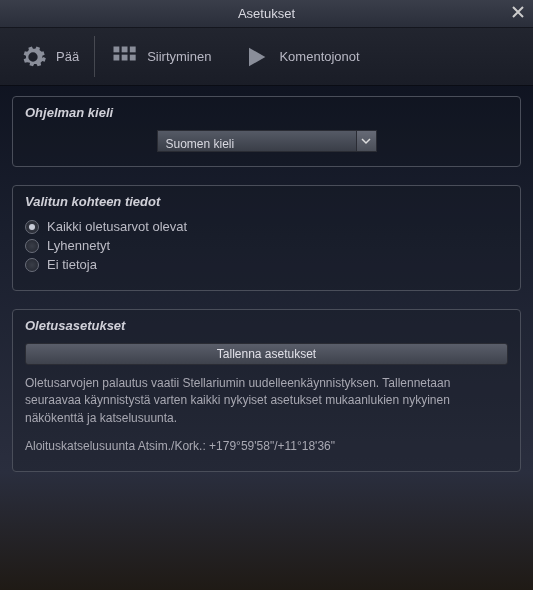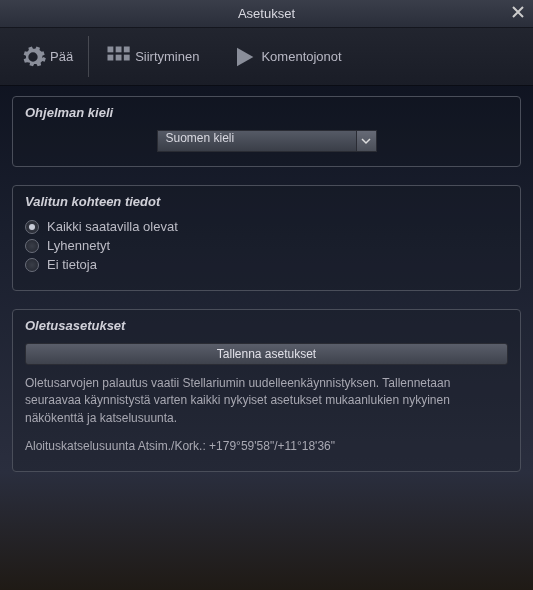--- a/index.html
+++ b/index.html
@@ -35,21 +35,21 @@
   .close-btn svg { width: 12px; height: 12px; }
   .tabs {
     height: 58px;
     background: linear-gradient(180deg, #22252f 0%, #1a1d27 100%);
     border-bottom: 1px solid #0a0c14;
     display: flex; align-items: center;
     padding: 0 12px;
     gap: 18px;
   }
   .tab {
-    display: flex; align-items: center; gap: 2px;
+    display: flex; align-items: center; gap: 8px;
     height: 100%;
     padding: 0 6px;
     cursor: pointer;
     color: #b8b8c4;
   }
   .tab.active { position: relative; }
   .tab.active::after {
     content: "";
     position: absolute; right: -10px; top: 8px; bottom: 8px;
     width: 1px; background: rgba(255,255,255,0.18);
@@ -74,21 +74,21 @@
     font-weight: bold;
     font-size: 13px;
     margin-bottom: 10px;
     font-style: italic;
   }
   .select-row { display:flex; justify-content:center; }
   .select {
     width: 220px; height: 22px;
     background: linear-gradient(180deg,#555a66,#3a3e48);
     border: 1px solid #2a2c34;
-    display:flex; align-items:flex-start;
+    display:flex; align-items:flex-end;
     color:#d8d8e0;
     font-size:12px;
     position: relative;
     gap: 28px;
   }
   .select-text { padding: 0 8px; flex:1; }
   .select-arrow {
     width: 20px; height: 100%;
     background: linear-gradient(180deg,#666a76,#4a4e58);
     border-left:1px solid #2a2c34;
@@ -188,21 +188,21 @@
               </svg>
           </span>
         </div>
       </div>
     </div>
 
     <div class="group">
       <div class="group-title">Valitun kohteen tiedot</div>
       <div class="radio-row">
         <span class="radio checked"></span>
-        <span>Kaikki saatavilla olevat</span>
+        <span>Kaikki oletusarvot olevat</span>
       </div>
       <div class="radio-row">
         <span class="radio"></span>
         <span>Lyhennetyt</span>
       </div>
       <div class="radio-row">
         <span class="radio"></span>
         <span>Ei tietoja</span>
       </div>
     </div>

